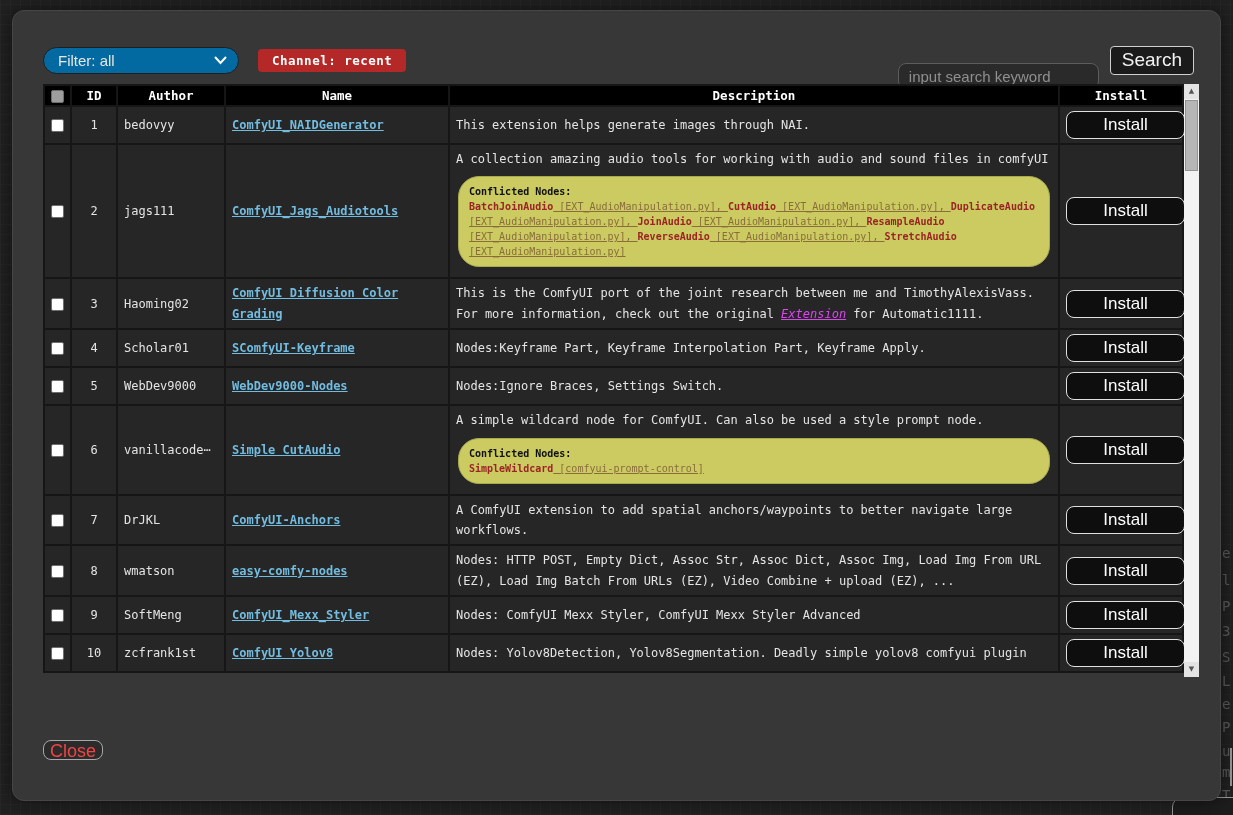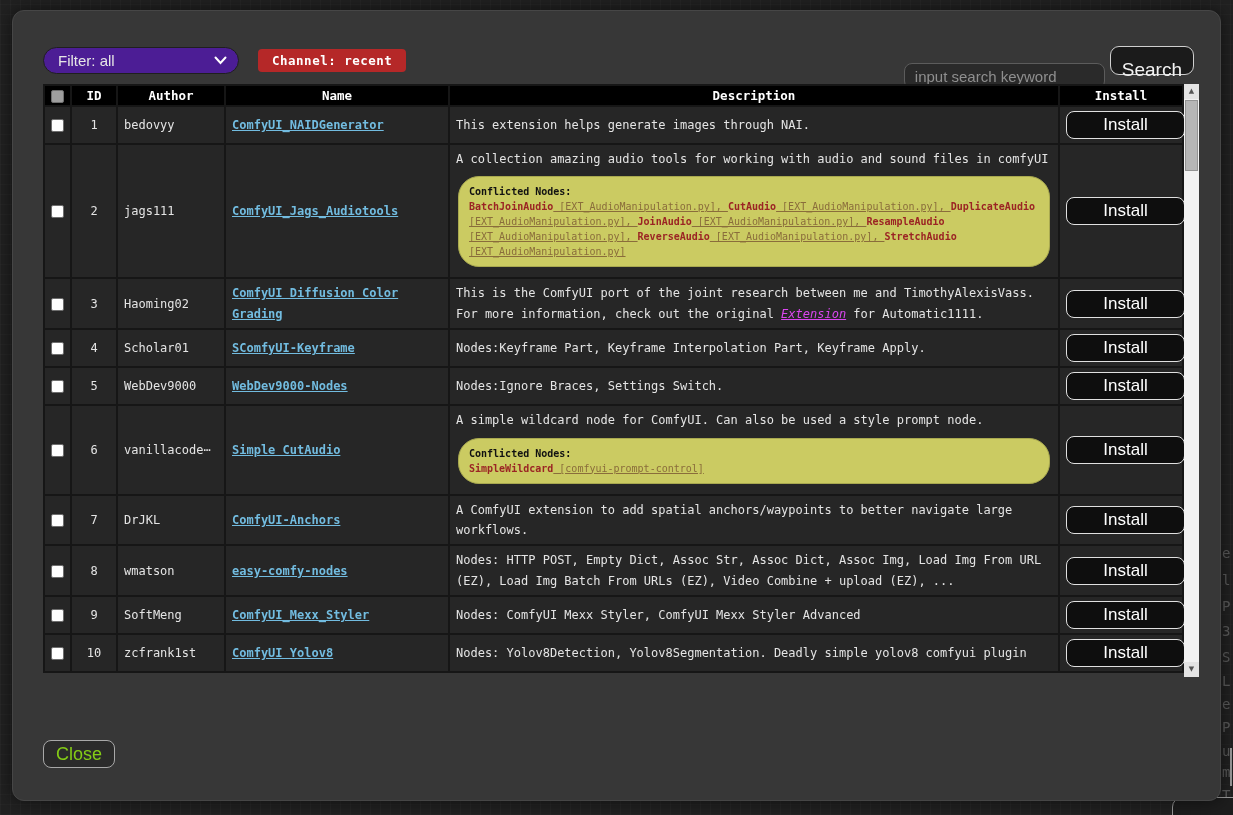--- a/index.html
+++ b/index.html
@@ -35,38 +35,38 @@
     position:absolute; left:12px; top:10px; width:1209px; height:791px;
     background:#373737; border:1px solid #464646; border-radius:12px;
     box-shadow:0 0 18px rgba(0,0,0,.55); z-index:2;
   }
 
   
   .topbar { position:absolute; left:30px; right:26px; top:34px; height:30px; display:flex; align-items:center; }
   .filter-wrap { position:relative; width:196px; height:27px; }
   .filter-select {
     appearance:none; -webkit-appearance:none;
-    width:100%; height:100%; background:#4c1d95; color:#e6e6e6;
+    width:100%; height:100%; background:#0369a1; color:#e6e6e6;
     border:1px solid #1f1f1f; border-radius:14px; padding:0 30px 0 14px;
     font:15px "Liberation Sans", sans-serif; outline:none;
   }
   .filter-chevron { position:absolute; right:12px; top:9px; pointer-events:none; line-height:0; }
   .channel-badge {
     margin-left:19px; background:#b52828; color:#fff; border-radius:4px;
     padding:4px 14px; font:bold 12.5px "DejaVu Sans Mono", monospace; letter-spacing:.5px;
   }
   .search-input {
     margin-left:auto; width:201px; height:26px; background:#2a2a2a; color:#cfcfcf;
     border:1px solid #5c5c5c; border-radius:8px; padding:0 10px;
     font:15px "Liberation Sans", sans-serif; outline:none;margin-top:32px;
   }
   .search-input::placeholder { color:#8f8f8f; }
   .search-btn {
-    margin-left:5px; height:29px; padding:12px 11px; background:#1b1b1b; color:#f2f2f2;
-    border:1.5px solid #cfcfcf; border-radius:9px;
+    margin-left:11px; height:29px; padding:2px 11px; background:#1b1b1b; color:#f2f2f2;
+    border:1.5px solid #cfcfcf; border-radius:4px;
     font:19px "Liberation Sans", sans-serif; cursor:pointer;
   }
 
   
   .table-zone { position:absolute; left:30px; top:73px; width:1157px; height:593px; display:flex; }
   .grid-wrap { width:1141px; height:593px; overflow:hidden; }
   table.grid {
     width:1141px; table-layout:fixed;
     border-collapse:separate; border-spacing:2px; background:#161616;
   }
@@ -115,22 +115,22 @@
     font-family:"DejaVu Sans", sans-serif;
   }
   .sbar .btn.up { top:0; }
   .sbar .btn.down { bottom:0; }
   .sbar .thumb {
     position:absolute; left:1px; top:16px; width:13px; height:71px;
     background:#b6b6b6; border:1px solid #939393; cursor:grab;
   }
 
   .close-btn {
-    position:absolute; left:30px; top:729px; height:28px; padding:0 12px;
-    background:#2b2b2b; color:#84cc16; border:1.5px solid #a8a8a8; border-radius:8px;
+    position:absolute; left:30px; top:729px; height:20px; padding:0 6px;
+    background:#2b2b2b; color:#ef4444; border:1.5px solid #a8a8a8; border-radius:8px;
     font:18px "Liberation Sans", sans-serif; cursor:pointer;
   }
 </style>
 </head>
 <body>
 
 <div class="canvas-bg">
   <div id="fragments">
       <div class="edge-fragment" style="top: 545px;">e</div>
       <div class="edge-fragment" style="top: 572px;">l</div>

